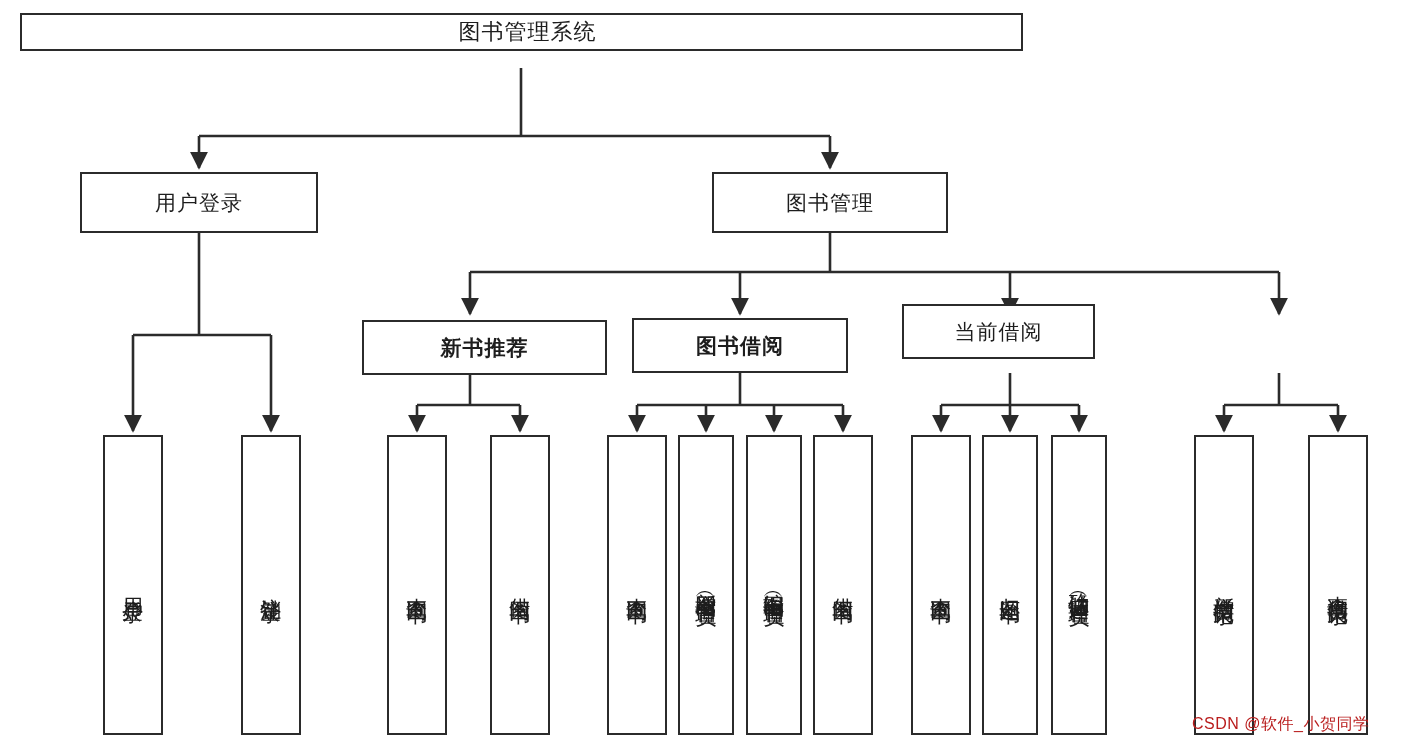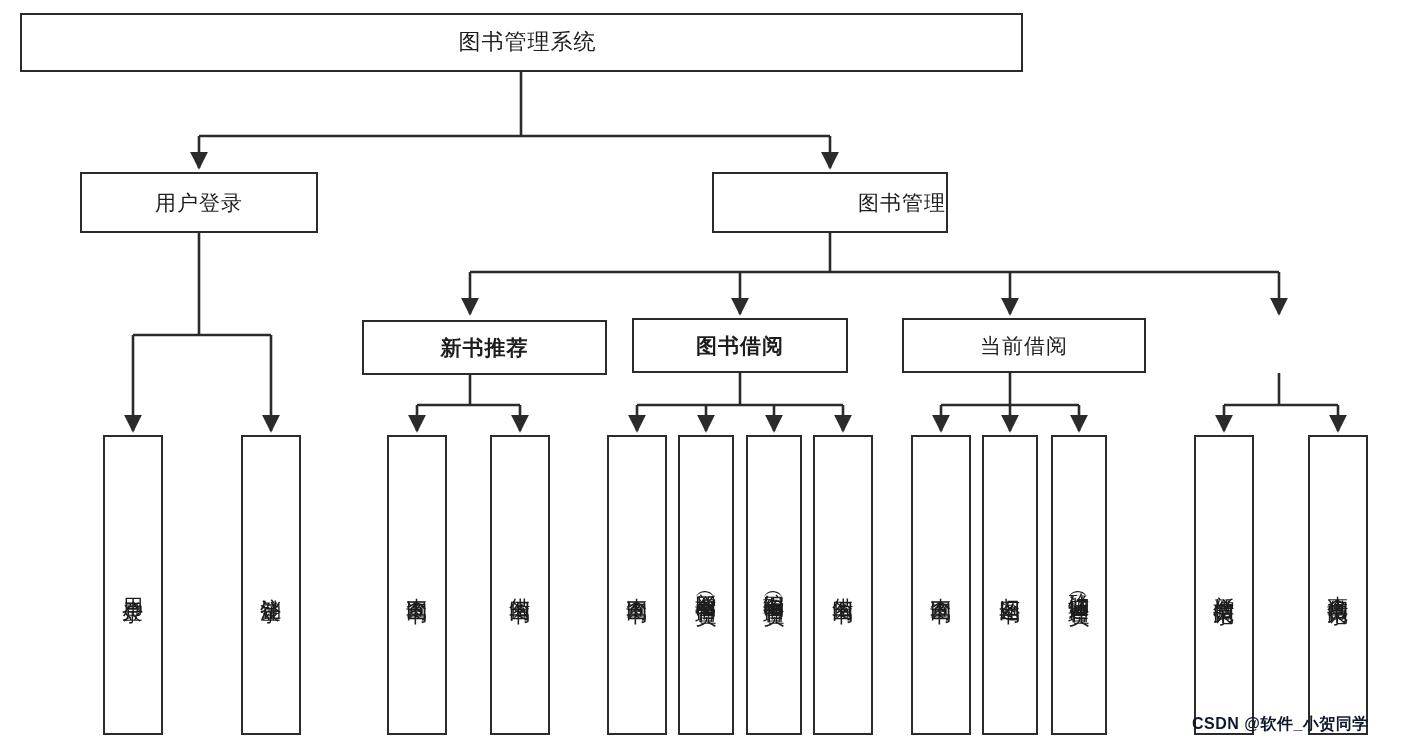--- a/index.html
+++ b/index.html
@@ -51,25 +51,24 @@
     white-space: nowrap;
   }
   .node-root .node-label {
     font-size: 22px;
   }
   .watermark {
     position: absolute;
     left: 1192px;
     top: 714px;
     font-size: 16px;
-    color: #0f172a;
+    color: #b91c1c;
     white-space: nowrap;
     z-index: 5;
     letter-spacing: 0.5px;
-    font-weight: bold;
   }
 </style>
 </head>
 <body>
 
 <div id="canvas">
 
   <svg id="svg-layer" viewBox="0 0 1405 747" xmlns="http://www.w3.org/2000/svg">
     <defs>
       <marker id="arrow" viewBox="0 0 10 10" refX="9" refY="5" markerWidth="7" markerHeight="7" orient="auto-start-reverse">
@@ -113,38 +112,38 @@
       <path d="M 1010 405 L 1010 431" marker-end="url(#arrow)"></path>
       <path d="M 1079 405 L 1079 431" marker-end="url(#arrow)"></path>
 
       <path d="M 1279 373 L 1279 405"></path>
       <path d="M 1224 405 L 1338 405"></path>
       <path d="M 1224 405 L 1224 431" marker-end="url(#arrow)"></path>
       <path d="M 1338 405 L 1338 431" marker-end="url(#arrow)"></path>
     </g>
   </svg>
 
-  <div class="node node-h node-root" style="left:20px; top:13px; width:1003px; height:59px;padding-left:12px;">
+  <div class="node node-h node-root" style="left:20px; top:13px; width:1003px; height:38px;padding-left:12px;">
     <span class="node-label">图书管理系统</span>
   </div>
 
   <div class="node node-h" style="left:80px; top:172px; width:238px; height:61px;">
     <span class="node-label">用户登录</span>
   </div>
-  <div class="node node-h" style="left:712px; top:172px; width:236px; height:61px;justify-content:flex-end;">
+  <div class="node node-h" style="left:712px; top:172px; width:236px; height:61px;">
     <span class="node-label">图书管理</span>
   </div>
 
   <div class="node node-h" style="left:362px; top:320px; width:245px; height:55px;font-weight:bold;">
     <span class="node-label">新书推荐</span>
   </div>
   <div class="node node-h" style="left:632px; top:318px; width:216px; height:55px;font-weight:bold;">
     <span class="node-label">图书借阅</span>
   </div>
-  <div class="node node-h" style="left:902px; top:318px; width:244px; height:55px;">
+  <div class="node node-h" style="left:902px; top:304px; width:193px; height:55px;">
     <span class="node-label">当前借阅</span>
   </div>
 
   <div class="node node-v" style="left:103px; top:435px; width:60px; height:300px;">
     <span class="node-label">用户登录</span>
   </div>
   <div class="node node-v" style="left:241px; top:435px; width:60px; height:300px;">
     <span class="node-label">注销登录</span>
   </div>
 

